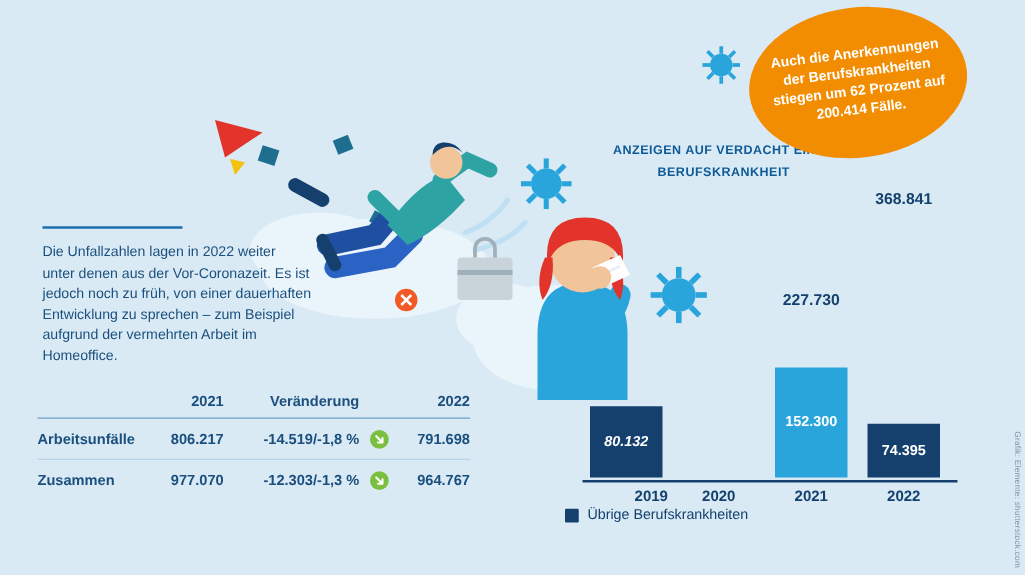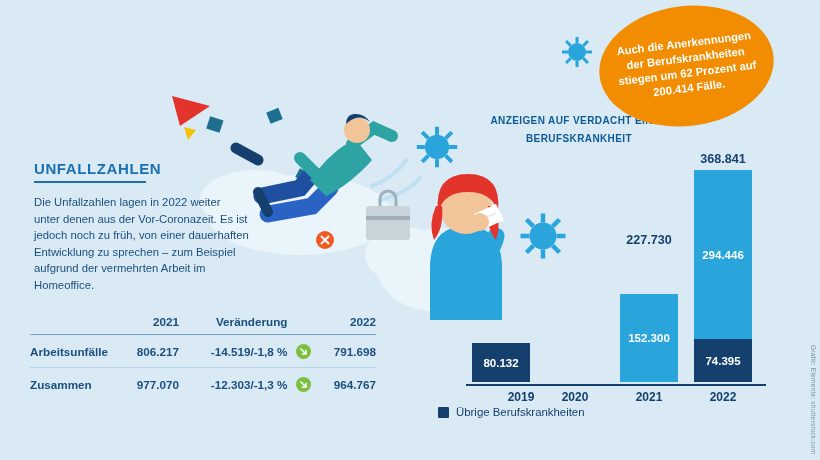--- a/index.html
+++ b/index.html
@@ -66,21 +66,21 @@
   }
   .axis{
     position:absolute;left:466px;top:384px;width:300px;height:2px;background:#15406e;
   }
   .xtick{
     position:absolute;top:390px;width:58px;text-align:center;
     font-size:12px;font-weight:bold;color:#15406e;
   }
 
   
-  .legend{position:absolute;left:438px;top:400px;font-size:11.4px;color:#15406e;}
+  .legend{position:absolute;left:452px;top:400px;font-size:11.4px;color:#15406e;}
   .legend div{display:flex;align-items:center;margin-top:6px;}
   .legend .sw{width:11px;height:11px;margin-right:7px;border-radius:1px;}
   .legend .sw.dark{background:#15406e;}
   .legend .sw.light{background:#29a5dc;}
 
   
   .bubble{
     position:absolute;left:599px;top:6px;width:175px;height:120px;
     background:#f28c00;border-radius:50%;
     display:flex;align-items:center;justify-content:center;
@@ -205,21 +205,20 @@
             <path d="M9 0 H15"></path>
           <path d="M-6.4 -6.4 L-11 -11"></path>
             <path d="M6.4 6.4 L11 11"></path>
           <path d="M6.4 -6.4 L11 -11"></path>
             <path d="M-6.4 6.4 L-11 11"></path>
         </g>
       </g>
     </g>
   </svg>
 
-  <div class="left-head">UNFALLZAHLEN</div>
   <div class="left-head-underline"></div>
   <div class="left-body">Die Unfallzahlen lagen in 2022 weiter unter denen aus der Vor-Coronazeit. Es ist jedoch noch zu früh, von einer dauerhaften Entwicklung zu sprechen – zum Beispiel aufgrund der vermehrten Arbeit im Homeoffice.</div>
 
   <div class="tbl">
     <div class="row head">
       <div class="c-label"></div>
       <div class="c-2021">2021</div>
       <div class="c-chg">Veränderung</div>
       <div class="c-arrow"></div>
       <div class="c-2022">2022</div>
@@ -252,35 +251,32 @@
         </span>
       </div>
       <div class="c-2022">964.767</div>
     </div>
   </div>
 
   <div class="chart-title">ANZEIGEN AUF VERDACHT EINER BERUFSKRANKHEIT</div>
 
   <div class="chart" id="chart">
       <div class="bargroup" style="left: 6px;">
-        <div class="seg dark" style="height: 39px;">
+        <div class="seg dark" style="height: 57px; font-style: italic;">
           <span class="seg-label">80.132</span>
         </div>
       </div>
       <div class="bargroup" style="left: 154px;">
         <div class="total-label" style="bottom: 134.893px;">227.730</div>
         <div class="seg light" style="height: 87.538px;">
           <span class="seg-label">152.300</span>
         </div>
       </div>
       <div class="bargroup" style="left: 228px;">
         <div class="total-label" style="bottom: 216px;">368.841</div>
-        <div class="seg light" style="height: 169.24px;">
-          <span class="seg-label">294.446</span>
-        </div>
         <div class="seg dark" style="height: 42.7603px;">
           <span class="seg-label">74.395</span>
         </div>
       </div>
     </div>
   <div class="axis"></div>
   <div id="xticks">
       <div class="xtick" style="left: 492px; width: 58px;">2019</div>
       <div class="xtick" style="left: 546px; width: 58px;">2020</div>
       <div class="xtick" style="left: 620px; width: 58px;">2021</div>

